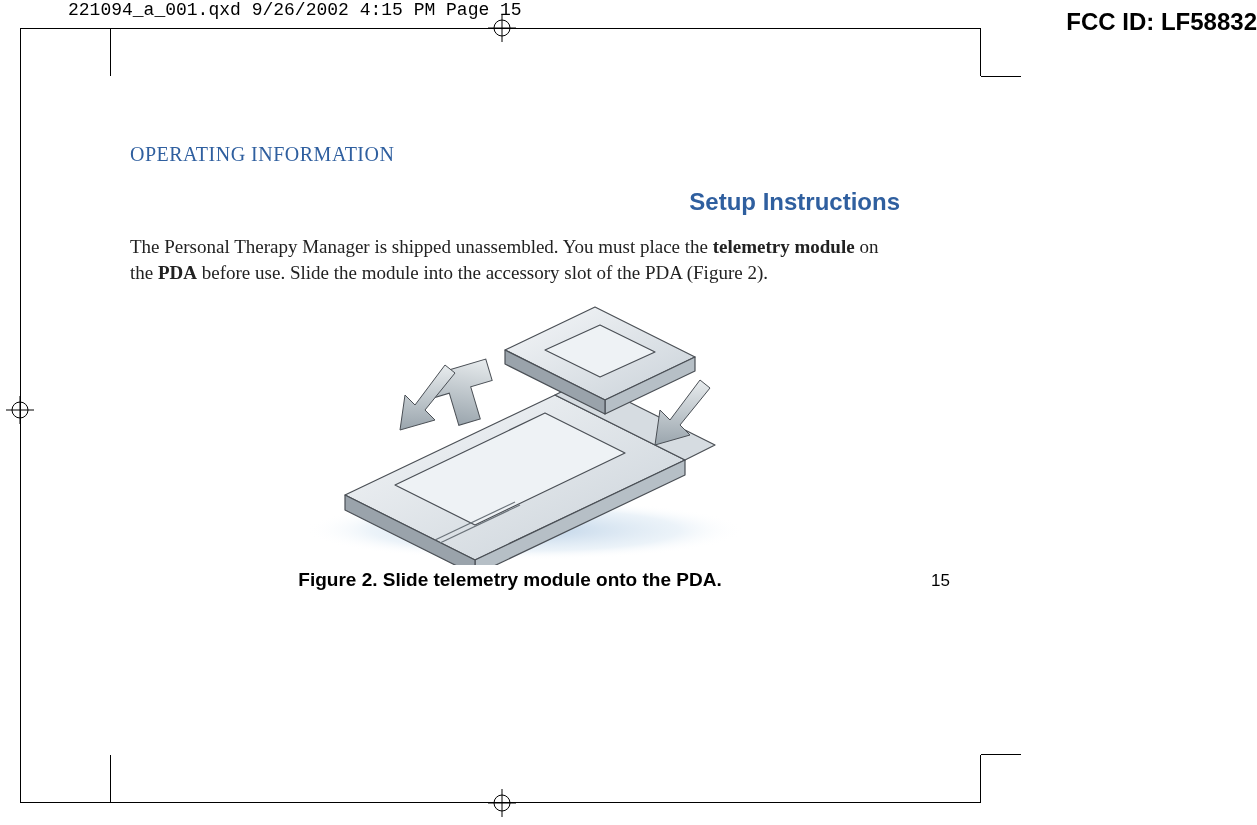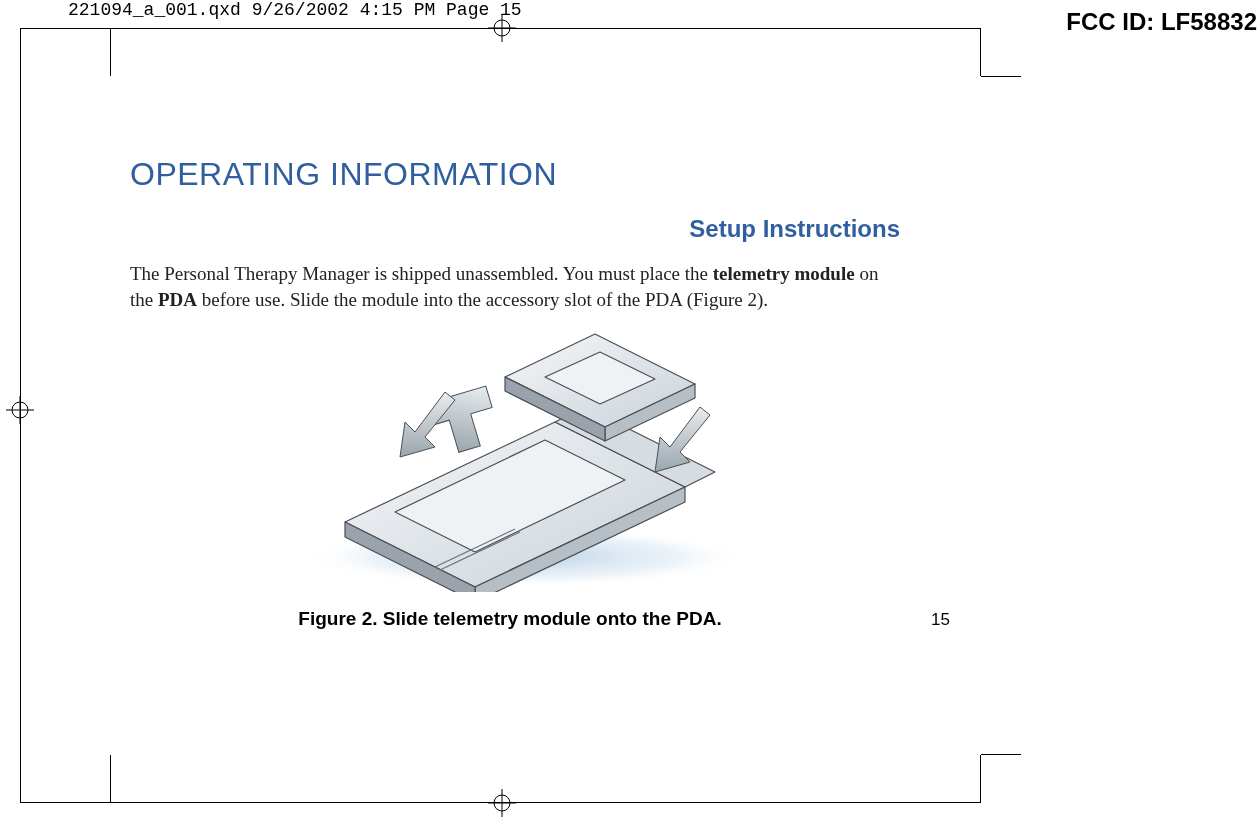--- a/index.html
+++ b/index.html
@@ -73,25 +73,25 @@
   .reg-left { top: 396px; left: 6px; }
 
   
   .content {
     position: absolute;
     top: 140px;
     left: 130px;
     width: 770px;
   }
   .h1 {
-    font-family: Liberation Sans, sans-serif;
+    font-family: Liberation Serif, serif;
     color: #2f5f9f;
-    font-size: 32px;
+    font-size: 20px;
     letter-spacing: 0.5px;
-    margin: 16px 0 22px 0;
+    margin: 3px 0 22px 0;
     font-weight: normal;
   }
   .h2 {
     font-family: Arial, Helvetica, sans-serif;
     color: #2f5f9f;
     font-size: 24px;
     font-weight: bold;
     margin: 0 0 18px 0;
     text-align: right;
   }
@@ -117,21 +117,21 @@
   }
   .figure-illustration {
     display: inline-block;
     width: 520px;
     height: 270px;
   }
   .figure-caption-row {
     display: flex;
     align-items: baseline;
     width: 820px;
-    margin-top: 12px;
+    margin-top: 0;
   }
   .figure-caption {
     flex: 1;
     text-align: center;
     font-family: Arial, Helvetica, sans-serif;
     font-weight: bold;
     font-size: 19px;
     color: #000;
   }
   .page-number {

